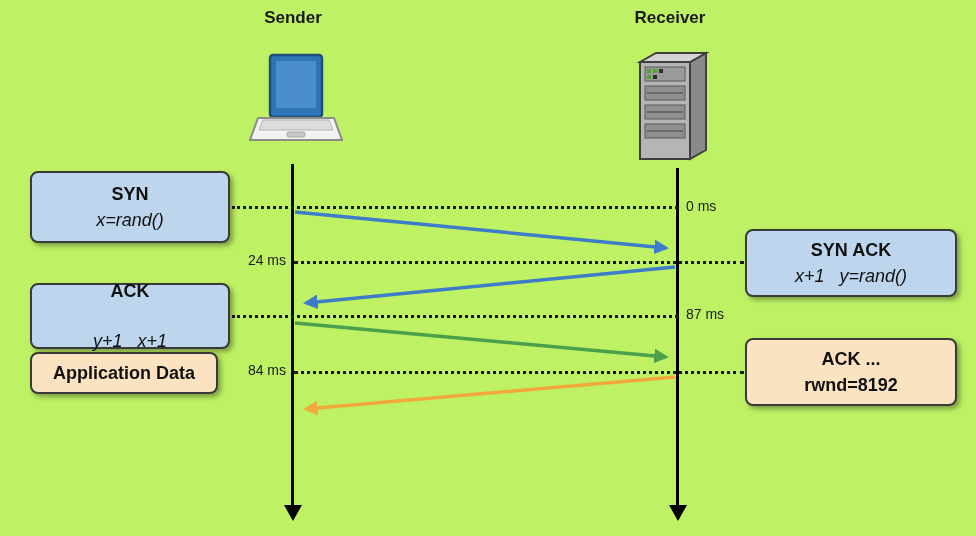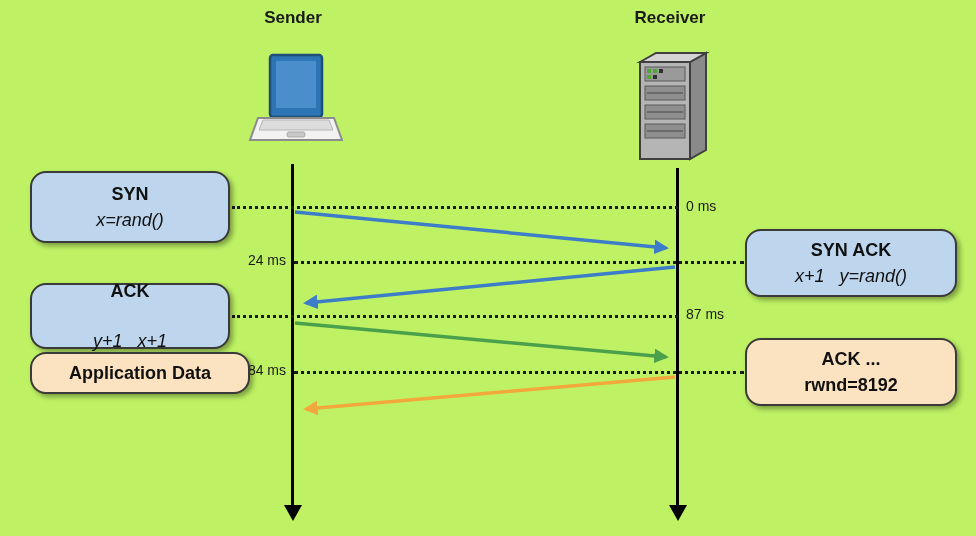--- a/index.html
+++ b/index.html
@@ -15,21 +15,21 @@
   .lifeline { position:absolute; width:3px; background:#000; }
   .lifeline-arrow {
     position:absolute; width:0; height:0;
     border-left:9px solid transparent; border-right:9px solid transparent;
     border-top:16px solid #000;
   }
   .dotline { position:absolute; height:0; border-top:3px dotted #1a1a1a; }
   .time-label { position:absolute; font-size:14px; color:#1a1a1a; }
   .time-label.right-align { text-align:right; }
   .msg-box {
-    position:absolute; border:2px solid #3a3a3a; border-radius:16px;
+    position:absolute; border:2px solid #3a3a3a; border-radius:8px;
     box-shadow:3px 3px 5px rgba(0,0,0,0.35);
     display:flex; flex-direction:column; justify-content:center; align-items:center;
     padding:4px 6px; text-align:center;
   }
   .msg-box.blue { background:#bdd6ee; }
   .msg-box.orange { background:#fbe2c0; }
   .box-line1 { font-size:18px; font-weight:600; line-height:1.45; white-space:pre; }
   .box-line2 { font-size:18px; font-style:italic; line-height:1.45; white-space:pre; }
   .box-line2.bold { font-style:normal; font-weight:bold; }
   .arrows { position:absolute; left:0; top:0; pointer-events:none; }
@@ -87,21 +87,21 @@
   <div class="msg-box blue" style="left:30px; top:171px; width:200px; height:72px;">
     <div class="box-line1">SYN</div>
     <div class="box-line2">x=rand()</div>
   </div>
 
   <div class="msg-box blue" style="left:30px; top:283px; width:200px; height:66px;gap:24px;">
     <div class="box-line1">ACK</div>
     <div class="box-line2">y+1   x+1</div>
   </div>
 
-  <div class="msg-box orange" style="left:30px; top:352px; width:220px; height:42px;">
+  <div class="msg-box orange" style="left:30px; top:352px; width:188px; height:42px;">
     <div class="box-line1">Application Data</div>
   </div>
 
   <div class="msg-box blue" style="left:745px; top:229px; width:212px; height:68px;align-items:center;">
     <div class="box-line1">SYN ACK</div>
     <div class="box-line2">x+1   y=rand()</div>
   </div>
 
   <div class="msg-box orange" style="left:745px; top:338px; width:212px; height:68px;">
     <div class="box-line1">ACK ...</div>

